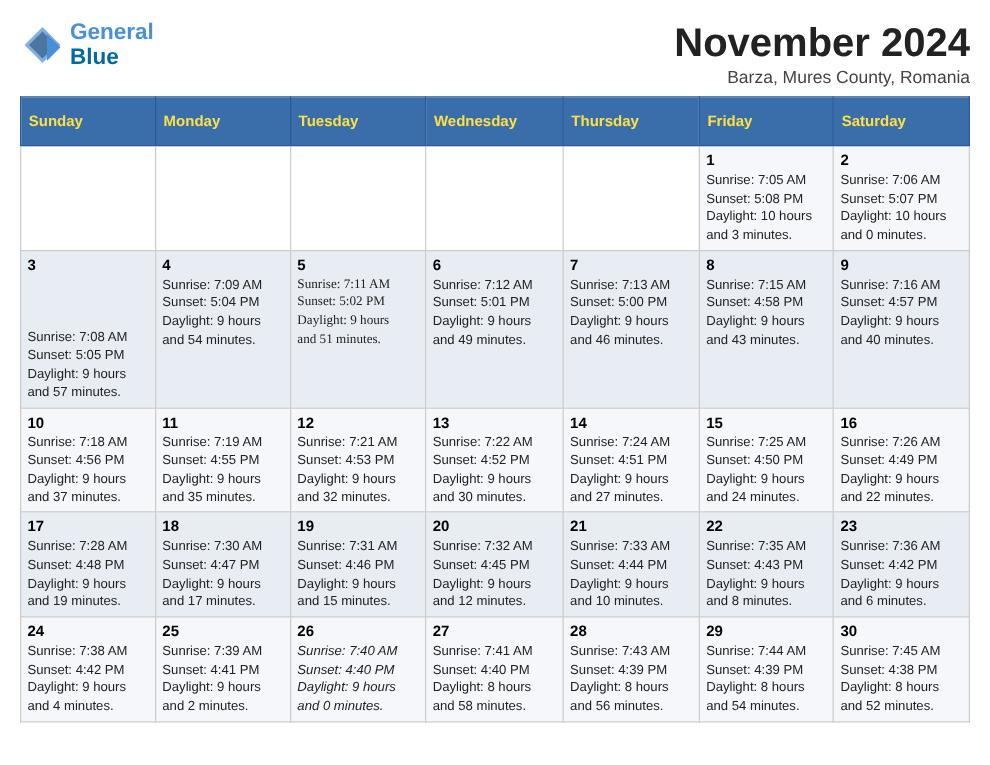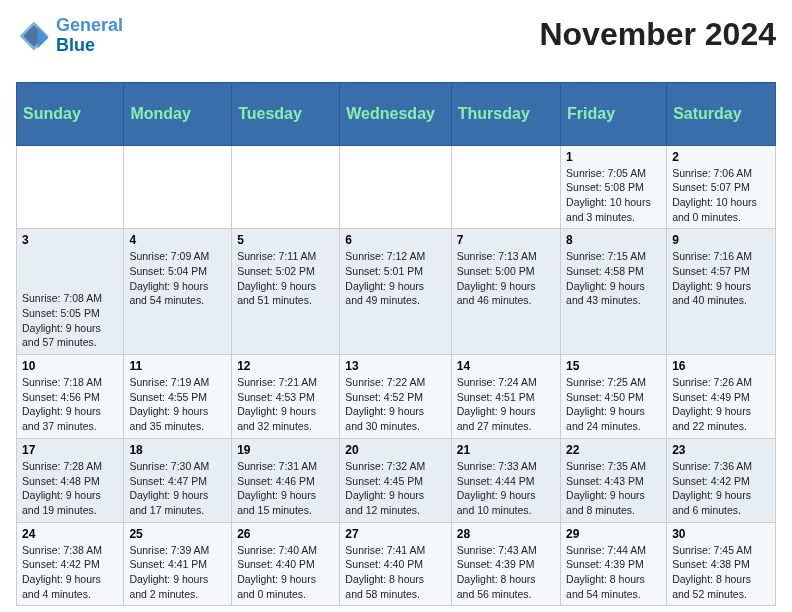--- a/index.html
+++ b/index.html
@@ -7,21 +7,21 @@
       font-family: Arial, sans-serif;
       background: #fff;
       width: 792px;
       min-height: 612px;
       padding: 16px;
     }
     .header-area {
       display: flex;
       justify-content: space-between;
       align-items: flex-start;
-      margin-bottom: 26px;
+      margin-bottom: 8px;
     }
     .logo {
       display: flex;
       align-items: center;
       gap: 4px;
     }
     .logo-text {
       font-size: 18px;
       font-weight: bold;
       color: #1a3a5c;
@@ -46,24 +46,24 @@
       font-size: 14px;
       color: #444;
     }
     .calendar-table {
       width: 100%;
       border-collapse: collapse;
       font-size: 11px;
     }
     .calendar-table th {
       background: #3a6eaa;
-      color: #86efac;
+      color: #fde047;
       text-align: left;
-      padding: 22px 6px;
-      font-size: 16px;
+      padding: 12px 6px;
+      font-size: 12px;
       font-weight: bold;
       border: 1px solid #2a5a9a;
     }
     .calendar-table td {
       border: 1px solid #ccc;
       vertical-align: top;
       padding: 4px 5px;
       width: 113px;
       min-height: 80px;
       height: 80px;
@@ -100,20 +100,21 @@
       <polygon points="20,8 32,20 20,32 8,20" fill="#1a3a5c" opacity="0.5"></polygon>
       <polygon points="24,10 36,22 24,34" fill="#4a90d9"></polygon>
     </svg>
     <div class="logo-text">
       <div><span>General</span></div>
       <div><span style="color:#0369a1">Blue</span></div>
     </div>
   </div>
   <div class="title-area">
     <div class="month-title">November 2024</div>
+    <div class="subtitle">Barza, Mures County, Romania</div>
   </div>
 </div>
 
 <table class="calendar-table">
   <thead>
     <tr>
       <th>Sunday</th>
       <th>Monday</th>
       <th>Tuesday</th>
       <th>Wednesday</th>
@@ -154,21 +155,21 @@
         </td>
         <td>
           <span class="day-number">4</span>
           <div class="day-info" style="white-space: pre-line;">Sunrise: 7:09 AM
 Sunset: 5:04 PM
 Daylight: 9 hours
 and 54 minutes.</div>
         </td>
         <td>
           <span class="day-number">5</span>
-          <div class="day-info" style="white-space: pre-line;">Sunrise: 7:11 AM
+          <div class="day-info" style="white-space: pre-line; font-family: Liberation Serif, serif;">Sunrise: 7:11 AM
 Sunset: 5:02 PM
 Daylight: 9 hours
 and 51 minutes.</div>
         </td>
         <td>
           <span class="day-number">6</span>
           <div class="day-info" style="white-space: pre-line;">Sunrise: 7:12 AM
 Sunset: 5:01 PM
 Daylight: 9 hours
 and 49 minutes.</div>
@@ -307,21 +308,21 @@
         </td>
         <td>
           <span class="day-number">25</span>
           <div class="day-info" style="white-space: pre-line;">Sunrise: 7:39 AM
 Sunset: 4:41 PM
 Daylight: 9 hours
 and 2 minutes.</div>
         </td>
         <td>
           <span class="day-number">26</span>
-          <div class="day-info" style="white-space: pre-line;">Sunrise: 7:40 AM
+          <div class="day-info" style="white-space: pre-line; font-style: italic;">Sunrise: 7:40 AM
 Sunset: 4:40 PM
 Daylight: 9 hours
 and 0 minutes.</div>
         </td>
         <td>
           <span class="day-number">27</span>
           <div class="day-info" style="white-space: pre-line;">Sunrise: 7:41 AM
 Sunset: 4:40 PM
 Daylight: 8 hours
 and 58 minutes.</div>

